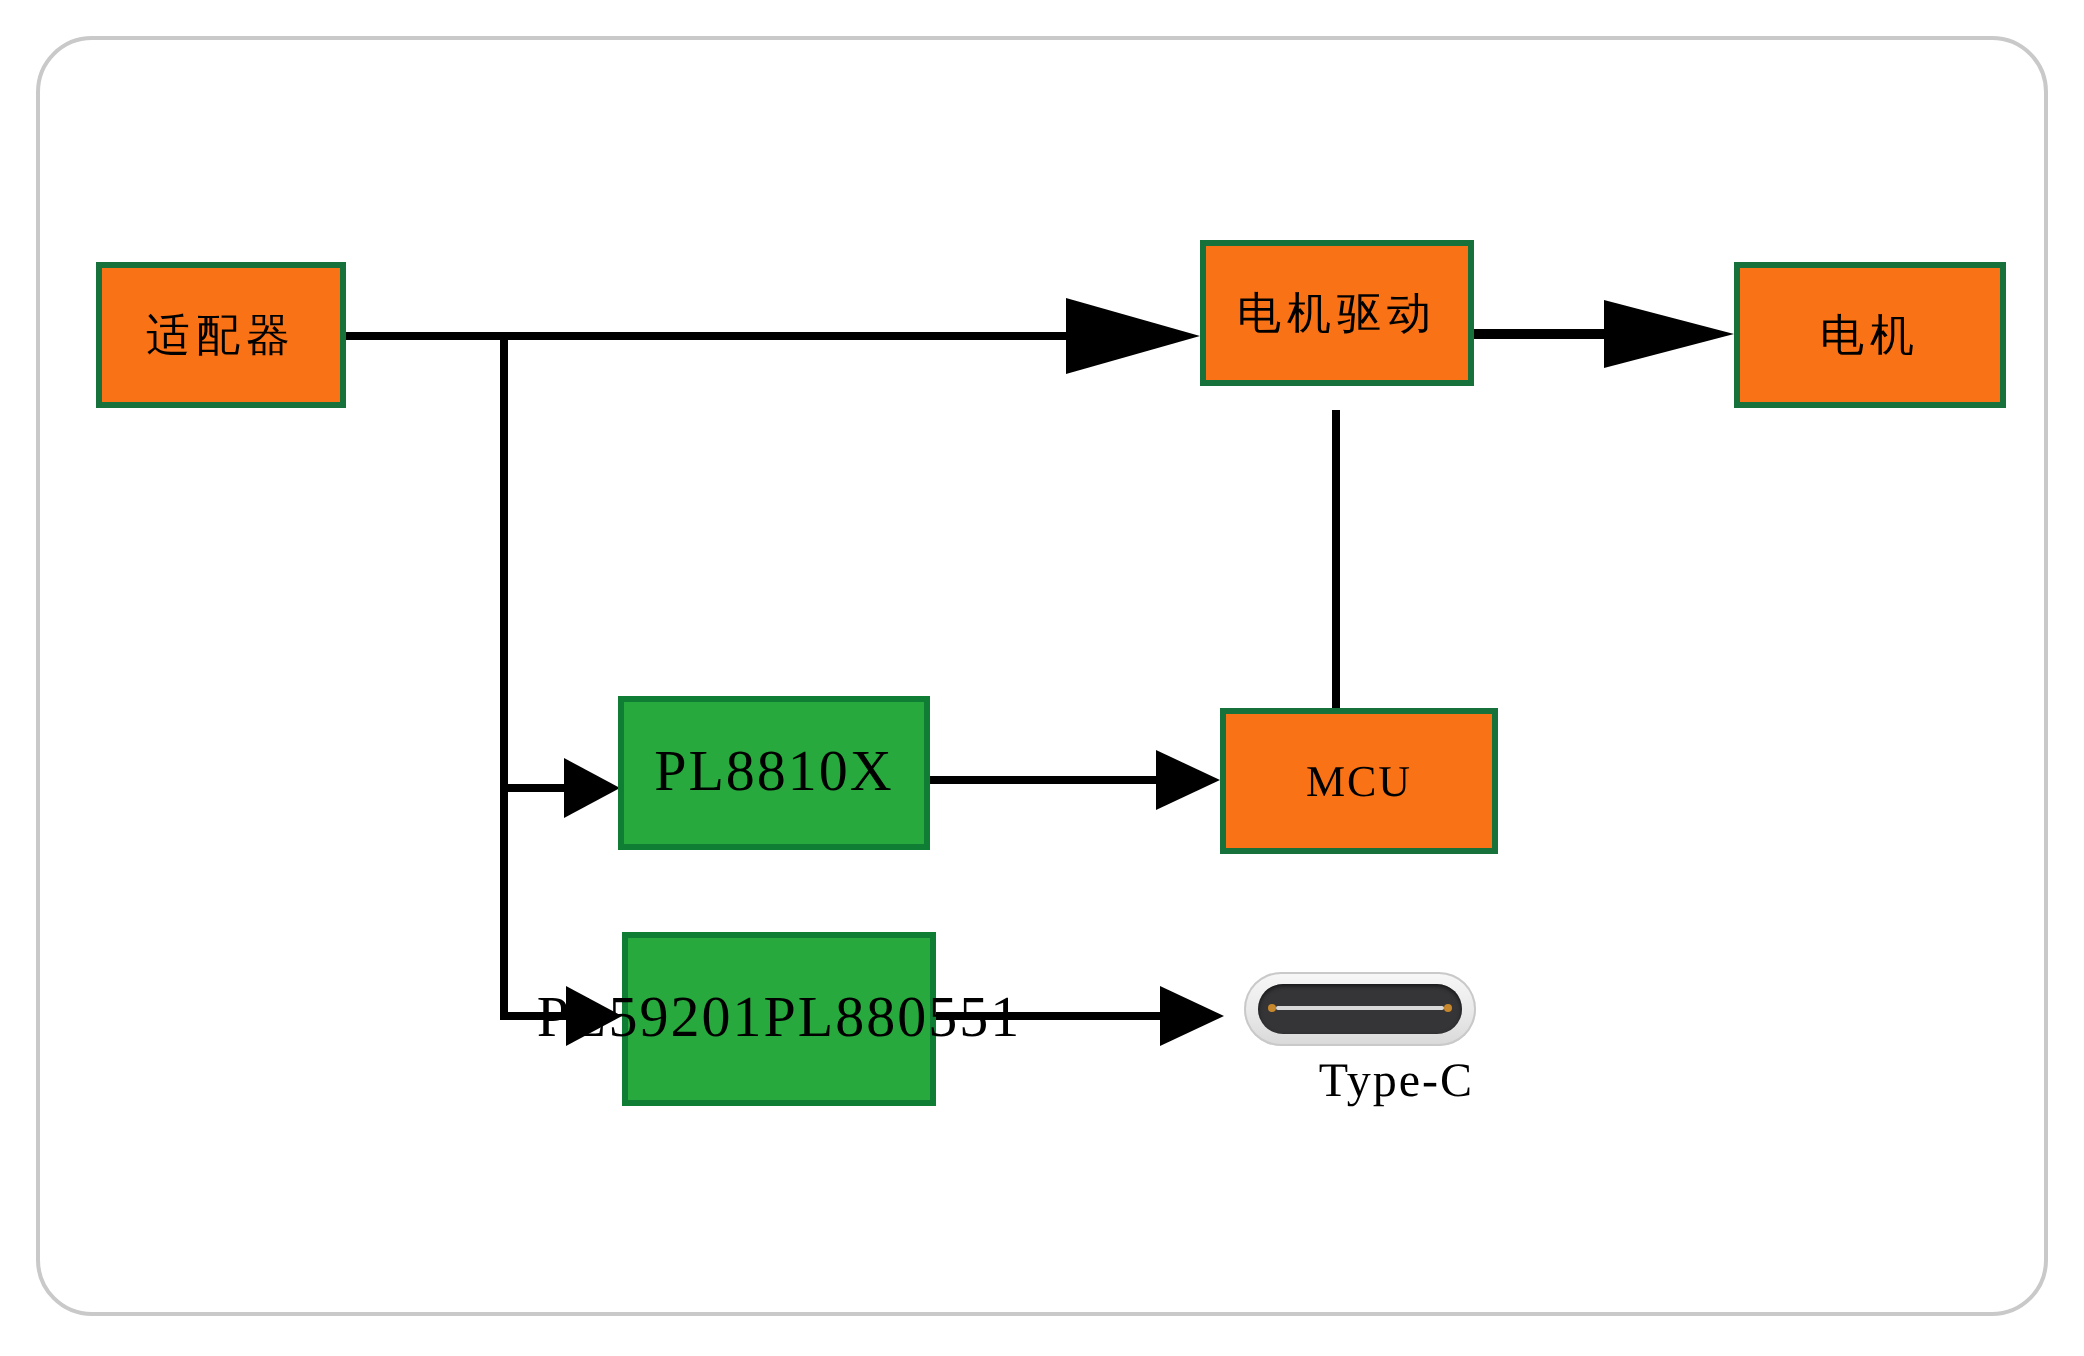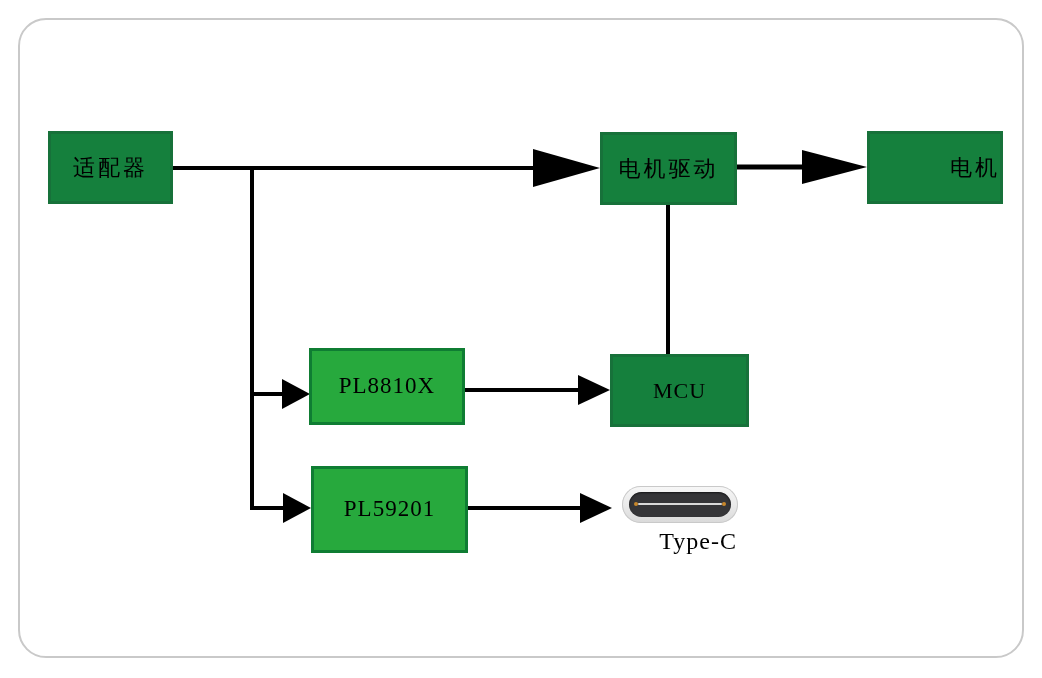--- a/index.html
+++ b/index.html
@@ -25,34 +25,34 @@
   .node {
     position: absolute;
     display: flex;
     align-items: center;
     justify-content: center;
     text-align: center;
     color: #000000;
     letter-spacing: 3px;
   }
   .node.io {
-    background: #15803d;
+    background: #f97316;
     border: 3px solid #17713a;
     font-size: 22px;
   }
   .node.chip {
     background: #27a93d;
     border: 3px solid #0f7d33;
-    font-size: 23px;
+    font-size: 29px;
     letter-spacing: 1px;
     line-height: 1.25;
   }
   .node-adapter      { left: 48px;  top: 131px; width: 125px; height: 73px; }
-  .node-motor-driver { left: 600px; top: 132px; width: 137px; height: 73px; font-family: Liberation Mono, monospace; }
-  .node-motor        { left: 867px; top: 131px; width: 136px; height: 73px; justify-content: flex-end; }
+  .node-motor-driver { left: 600px; top: 120px; width: 137px; height: 73px; font-family: Liberation Mono, monospace; }
+  .node-motor        { left: 867px; top: 131px; width: 136px; height: 73px; }
   .node-pl8810x      { left: 309px; top: 348px; width: 156px; height: 77px; }
   .node-mcu          { left: 610px; top: 354px; width: 139px; height: 73px; font-size: 21px; letter-spacing: 1px; }
   .node-pl-combo     { left: 311px; top: 466px; width: 157px; height: 87px; flex-direction: row; }
 
   
   .typec {
     position: absolute;
     left: 622px; top: 486px;
     width: 116px; height: 37px;
     border-radius: 19px;
@@ -139,20 +139,21 @@
 <div class="node chip node-pl8810x">
   <span>PL8810X</span>
 </div>
 
 <div class="node io node-mcu">
   <span>MCU</span>
 </div>
 
 <div class="node chip node-pl-combo">
   <span>PL59201</span>
+  <span>PL880551</span>
 </div>
 
 <div class="typec">
   <div class="typec-inner">
     <div class="typec-tongue"></div>
     <div class="typec-pin left"></div>
     <div class="typec-pin right"></div>
   </div>
 </div>
 

